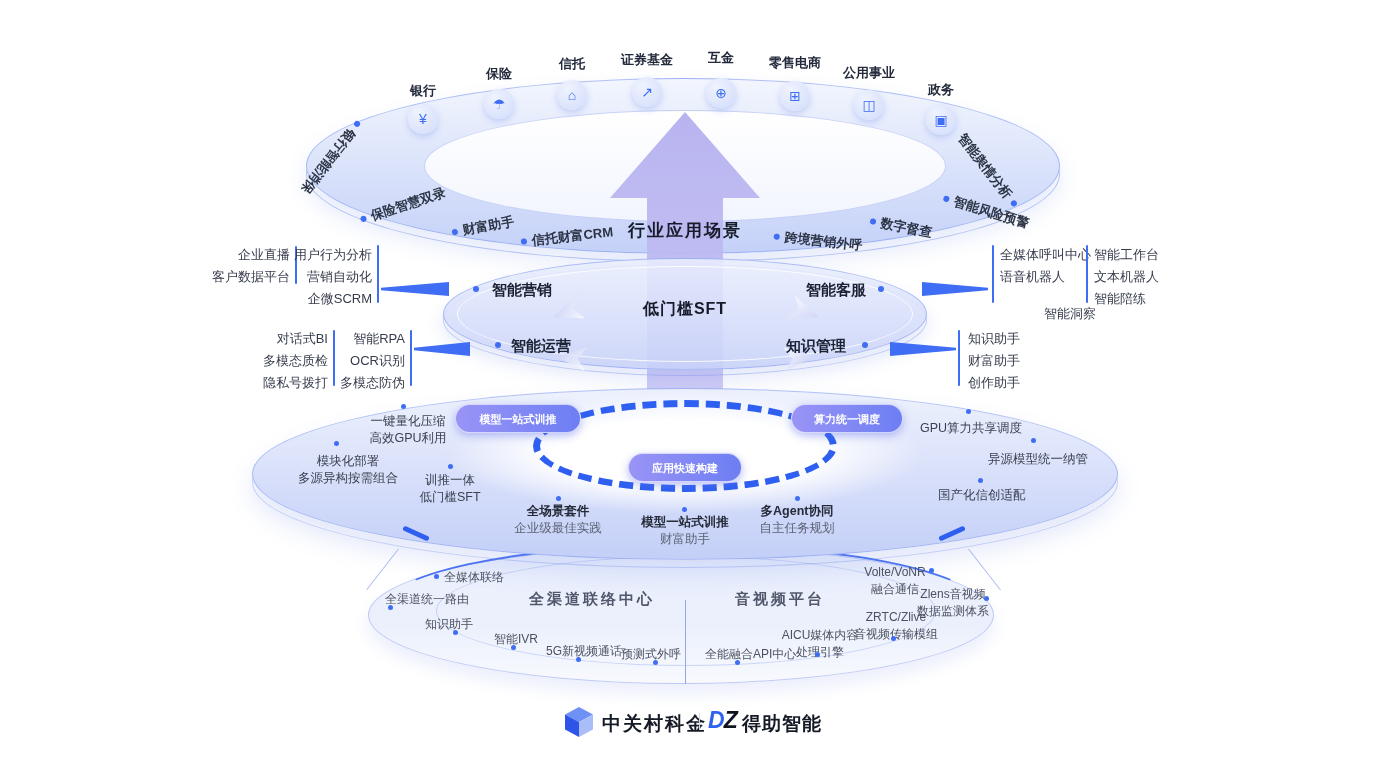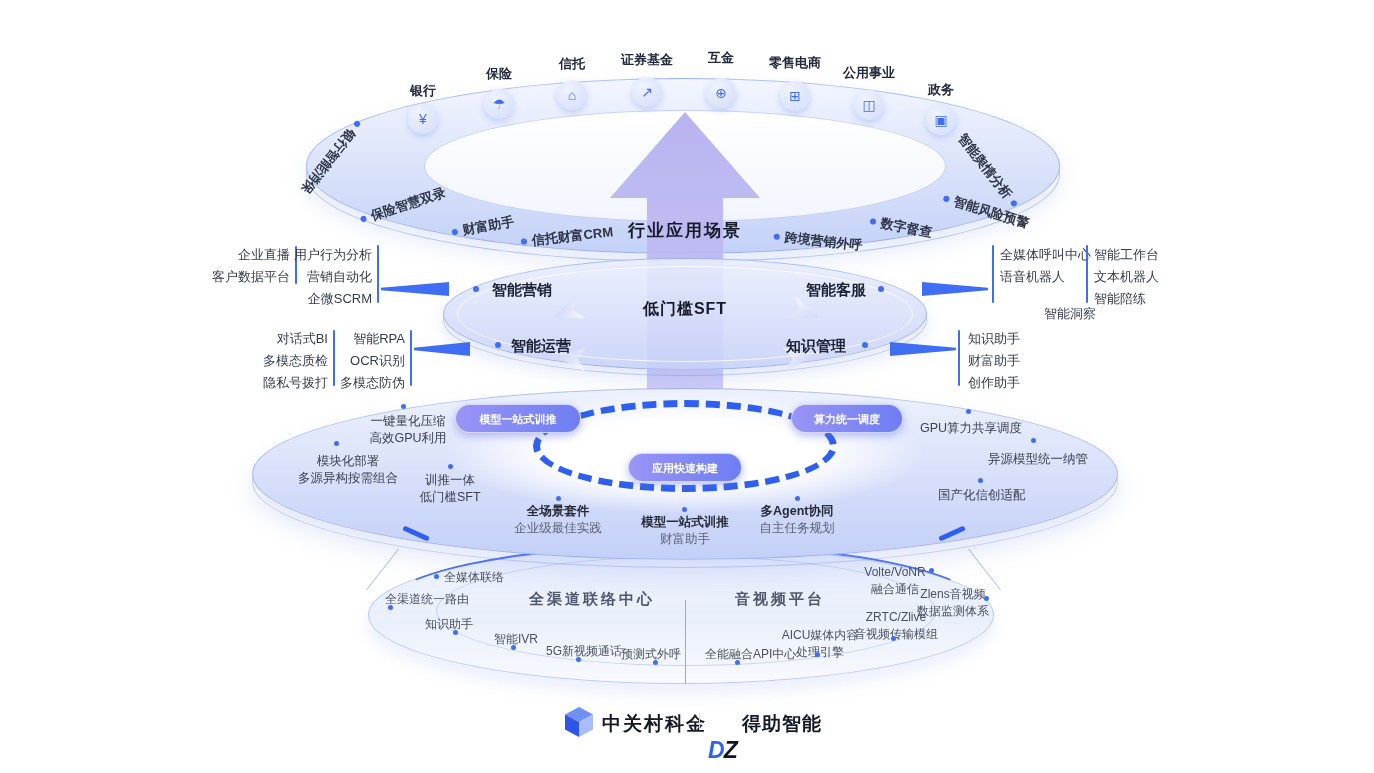--- a/index.html
+++ b/index.html
@@ -34,21 +34,21 @@
   .infra-item{position:absolute;font-size:12px;color:#4b5160;line-height:1.4;white-space:nowrap;}
   .infra-item.c{text-align:center;}
   .sec-title{position:absolute;font-size:15px;font-weight:700;color:#51586c;letter-spacing:3px;white-space:nowrap;transform:translate(-50%,-50%);}
   .chev{position:absolute;width:30px;height:24px;opacity:.85;
         background:linear-gradient(135deg,rgba(255,255,255,.95),rgba(196,203,242,.95));
         clip-path:polygon(0 0,100% 50%,0 100%,28% 50%);
         filter:drop-shadow(0 2px 2px rgba(130,150,230,.45));}
   .arrow-up{position:absolute;left:610px;top:112px;width:150px;height:358px;z-index:12;opacity:.92;
         background:linear-gradient(180deg,#b2adee 0%,#bfbbf2 45%,#d6d4f8 100%);
         clip-path:polygon(75px 0,150px 86px,113px 86px,113px 358px,37px 358px,37px 86px,0 86px);}
-  .dz{font-style:italic;font-weight:900;font-size:23px;color:#10141f;letter-spacing:-1px;margin-top:30px;}
+  .dz{font-style:italic;font-weight:900;font-size:23px;color:#10141f;letter-spacing:-1px;}
   .dz::first-letter{color:#2e62f0;}
   .footer-text{position:absolute;font-size:19px;font-weight:800;color:#151a26;white-space:nowrap;}
 </style>
 </head>
 <body>
 
 <div class="canvas">
 
   <div class="ell" style="left:306px;top:86px;width:754px;height:176px;border:1px solid rgba(120,150,240,.5);z-index:9;"></div>
   <div class="ell" style="left:306px;top:78px;width:754px;height:176px;border:1px solid rgba(120,150,240,.55);background:linear-gradient(180deg,#f3f6fe 0%,#dde5fb 45%,#c4d1f8 100%);box-shadow:0 12px 22px rgba(100,130,230,.16);z-index:10;"></div>

